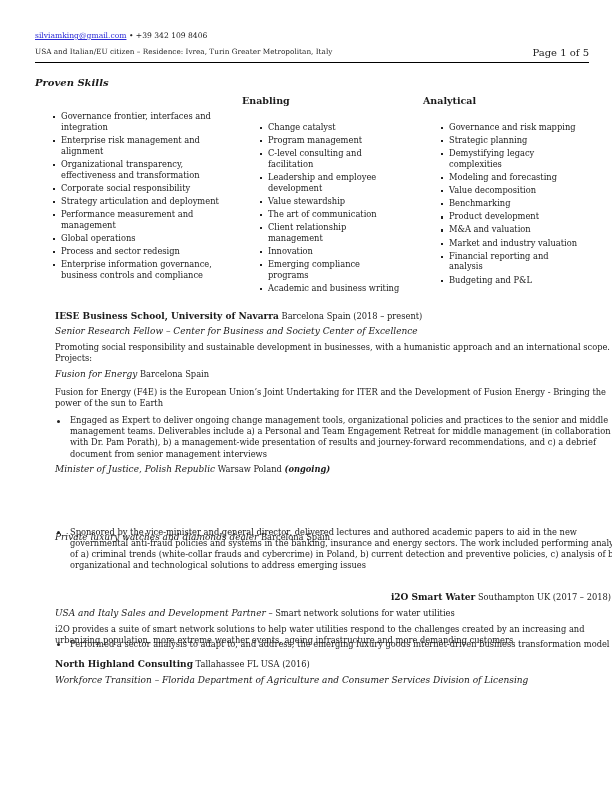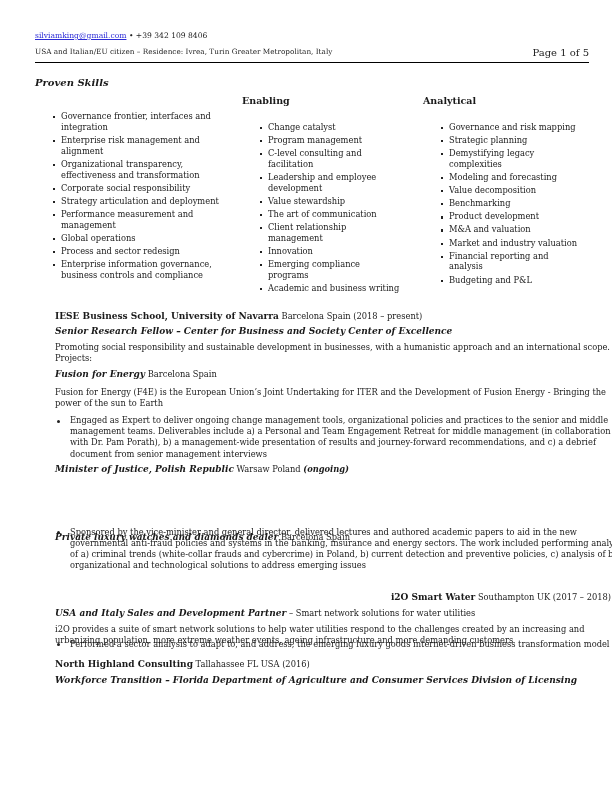--- a/index.html
+++ b/index.html
@@ -15,21 +15,21 @@
   .section-title { position: absolute; left: 35px; top: 77px; font-size: 10px; font-weight: bold; font-style: italic; }
   .skills { position: absolute; left: 35px; top: 95px; width: 560px; }
   .skill-col { position: absolute; top: 0; }
   .skill-col h4 { margin: 0 0 2px 0; font-size: 9.5px; font-weight: bold; }
   .skill-col ul { margin: 16px; padding: 0; list-style: none; }
   .skill-col li { position: relative; padding-left: 10px; font-size: 8.3px; line-height: 10.8px; margin-bottom: 2.3px; }
   .skill-col li::before { content: ""; position: absolute; left: 2px; top: 5px; width: 2.2px; height: 2.2px; background: #222; }
 
   .blk { position: absolute; left: 35px; width: 556px; font-size: 8.3px; line-height: 11.2px; margin-left: 20px; }
   .org { font-weight: bold; font-size: 9px; }
-  .role { font-weight: bold; font-style: italic; font-size: 9px; text-align: right; }
+  .role { font-weight: normal; font-style: italic; font-size: 9px; text-align: right; }
   .ital { font-style: italic; font-weight: bold; }
   .bul { position: relative; padding-left: 15px; }
   .bul::before { content: ""; position: absolute; left: 2px; top: 4.5px; width: 3px; height: 3px; border-radius: 50%; background: #222; }
 </style>
 </head>
 <body>
 
 <div class="header">
   <div class="hdr-row1">
     <a>silviamking@gmail.com</a><span> • </span><span>+39 342 109 8406</span>

